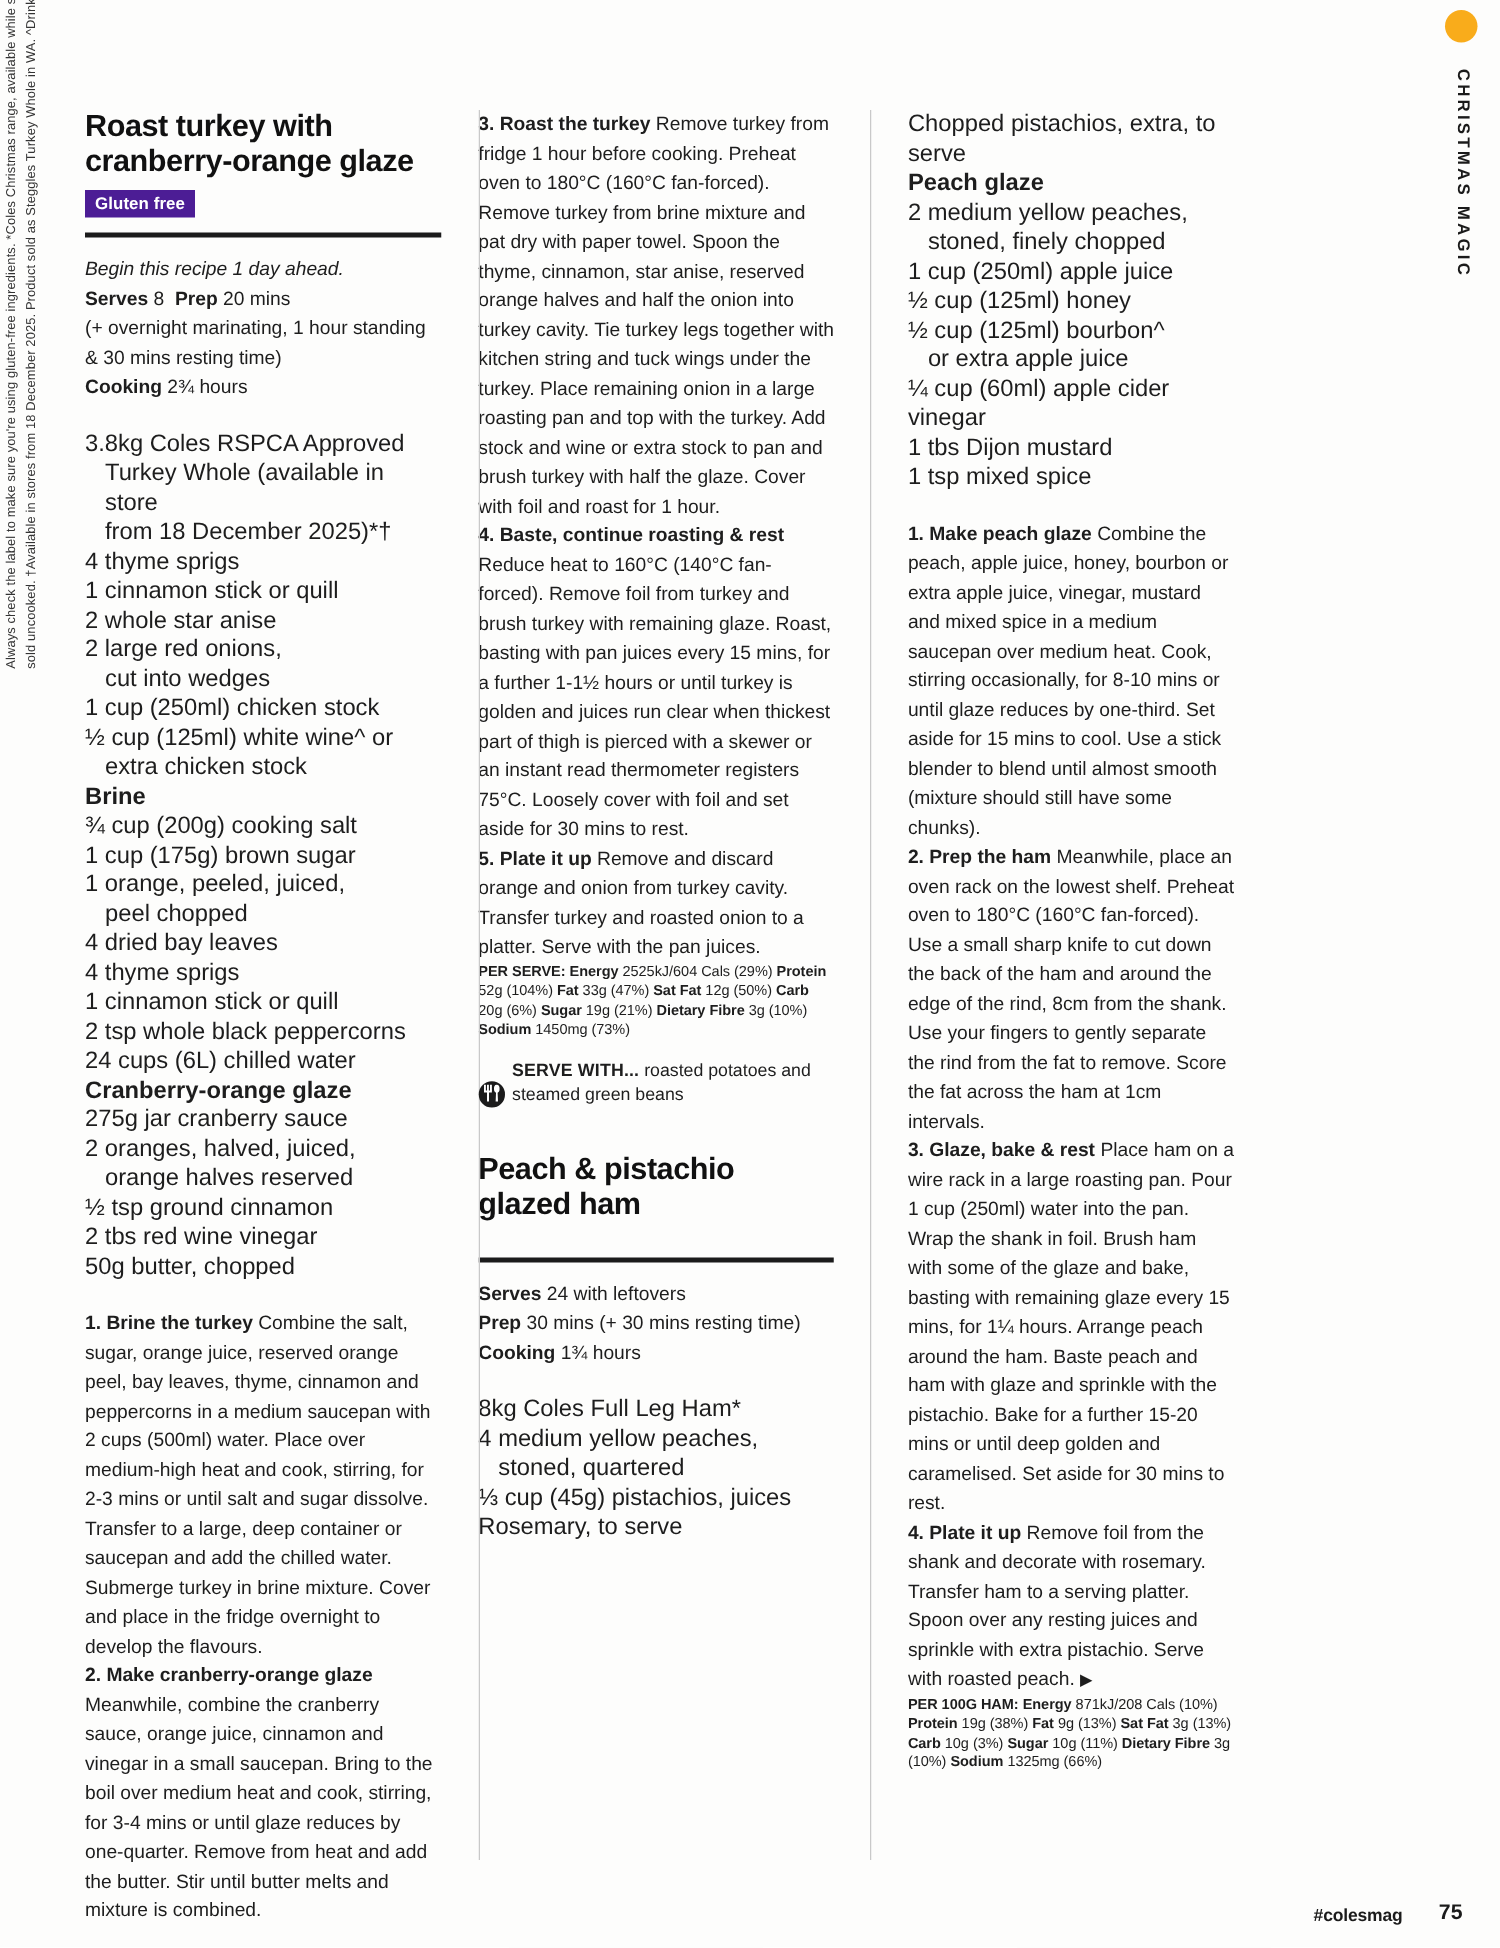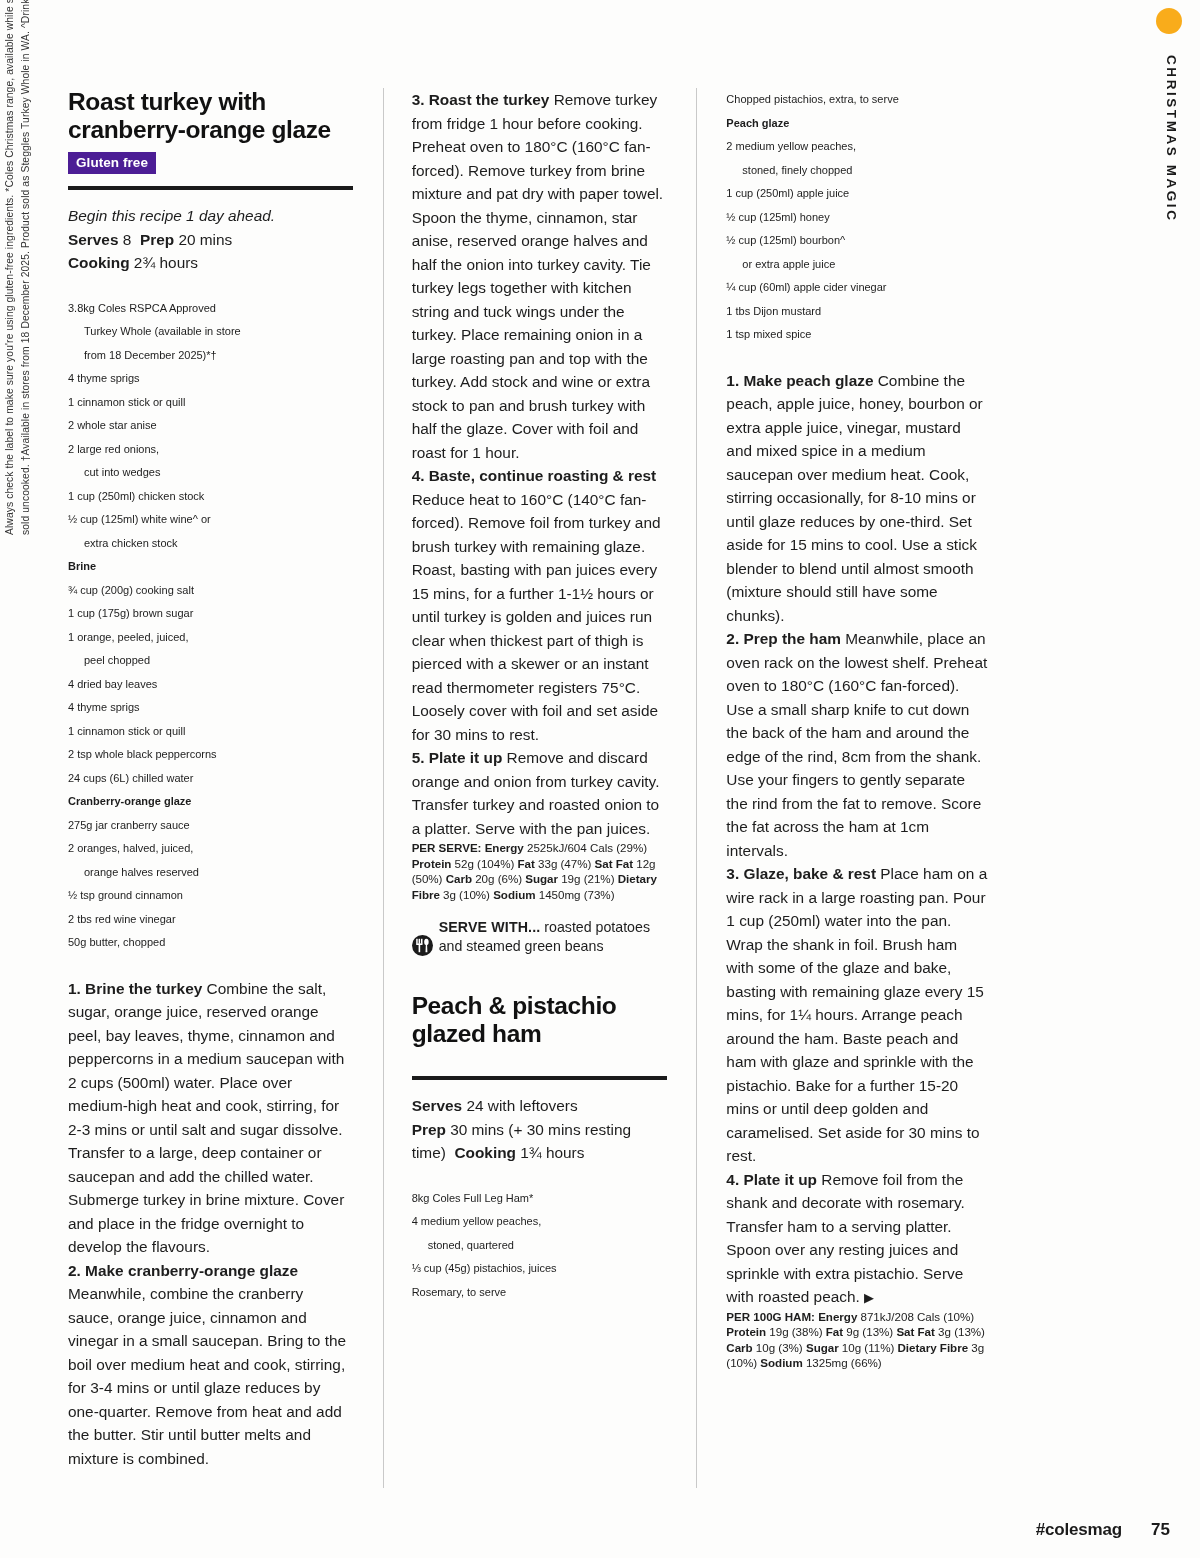--- a/index.html
+++ b/index.html
@@ -83,21 +83,21 @@
     width: 920px;
     height: 1400px;
     display: flex;
     gap: 0;
   }
   .col {
     width: 285px;
     position: relative;
     box-sizing: border-box;
   }
-  .col.c2 { margin-left: 30px; padding-left: 29px; }
+  .col.c2 { margin-left: 30px; }
   .col.c3 { margin-left: 29px; padding-left: 30px; width: 292px; }
   .col.c2::before, .col.c3::before {
     content: "";
     position: absolute;
     left: 0;
     top: 0;
     bottom: 0;
     width: 1px;
     background: #c9c9c9;
   }
@@ -132,21 +132,21 @@
     font-size: 15.4px;
     line-height: 23.5px;
     color: #1d1d1d;
   }
   .meta .ital { font-style: italic; }
   .meta b { font-weight: 700; }
 
   .spacer-sm { height: 22px; }
 
   .ing {
-    font-size: 11px;
+    font-size: 19px;
     line-height: 23.5px;
     color: #1d1d1d;
   }
   .ing .line { display: block; }
   .ing .cont { padding-left: 16px; }
   .ing .sub { font-weight: 700; display: block; }
 
   .steps {
     font-size: 15.4px;
     line-height: 23.5px;
@@ -207,21 +207,21 @@
     position: absolute;
     left: 0;
     bottom: 18px;
     width: 1200px;
     height: 30px;
   }
   .footer .hashtag {
     position: absolute;
     right: 78px;
     bottom: 0;
-    font-size: 17px;
+    font-size: 14px;
     font-weight: 800;
     letter-spacing: -0.01em;
     color: #1b1b1b;
   }
   .footer .pageno {
     position: absolute;
     right: 30px;
     bottom: 0;
     font-size: 17px;
     font-weight: 700;
@@ -254,20 +254,21 @@
       <div class="rule"></div>
 
       <div class="meta">
         <div class="ital">Begin this recipe 1 day ahead.</div>
         <div>
           <b>Serves</b>
           <span>8</span>&nbsp;
           <b>Prep</b>
           <span>20 mins</span>
         </div>
+        <div>(+ overnight marinating, 1 hour standing &amp; 30 mins resting time)</div>
         <div>
           <b>Cooking</b>
           <span>2¾ hours</span>
         </div>
       </div>
 
       <div class="spacer-sm"></div>
 
       <div class="ing" id="r1-ing">
           <span class="line">3.8kg Coles RSPCA Approved</span>

